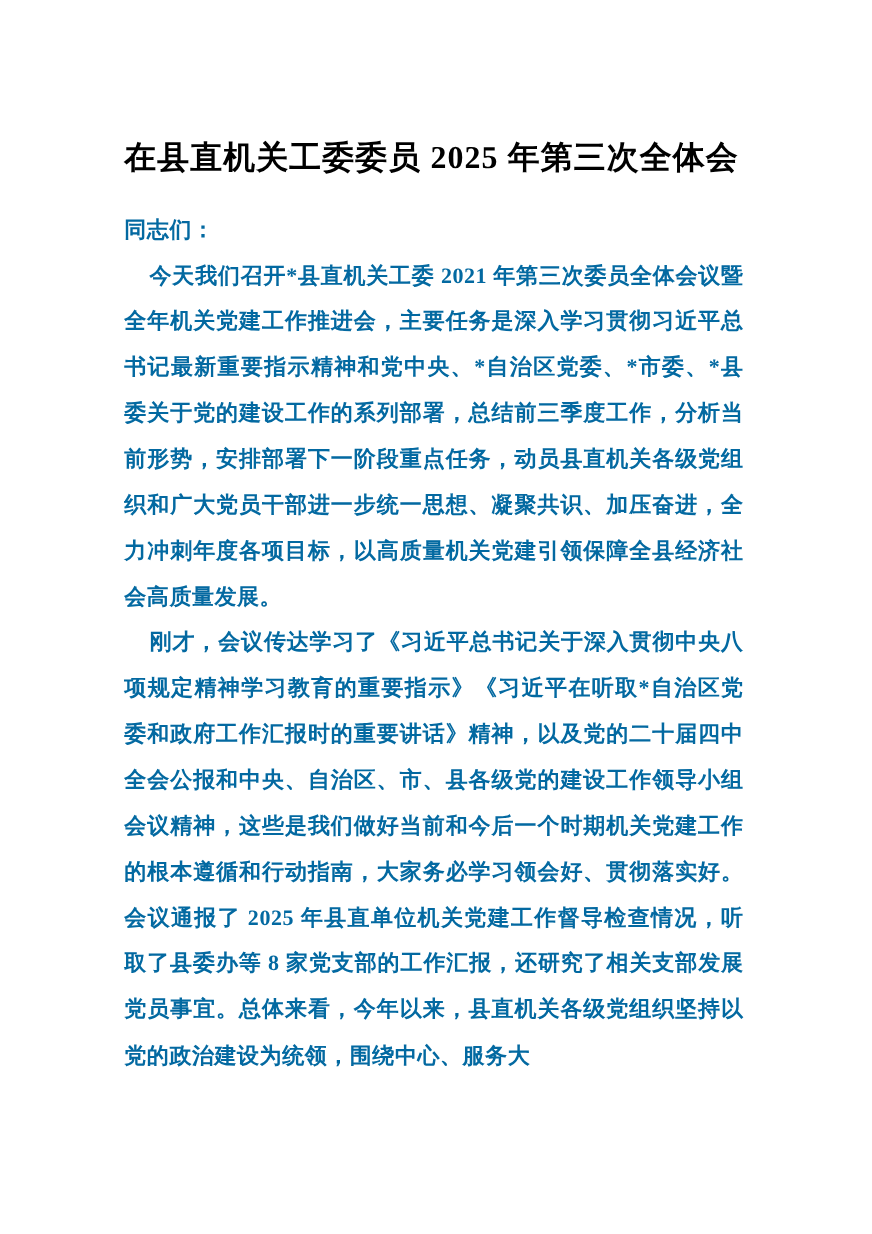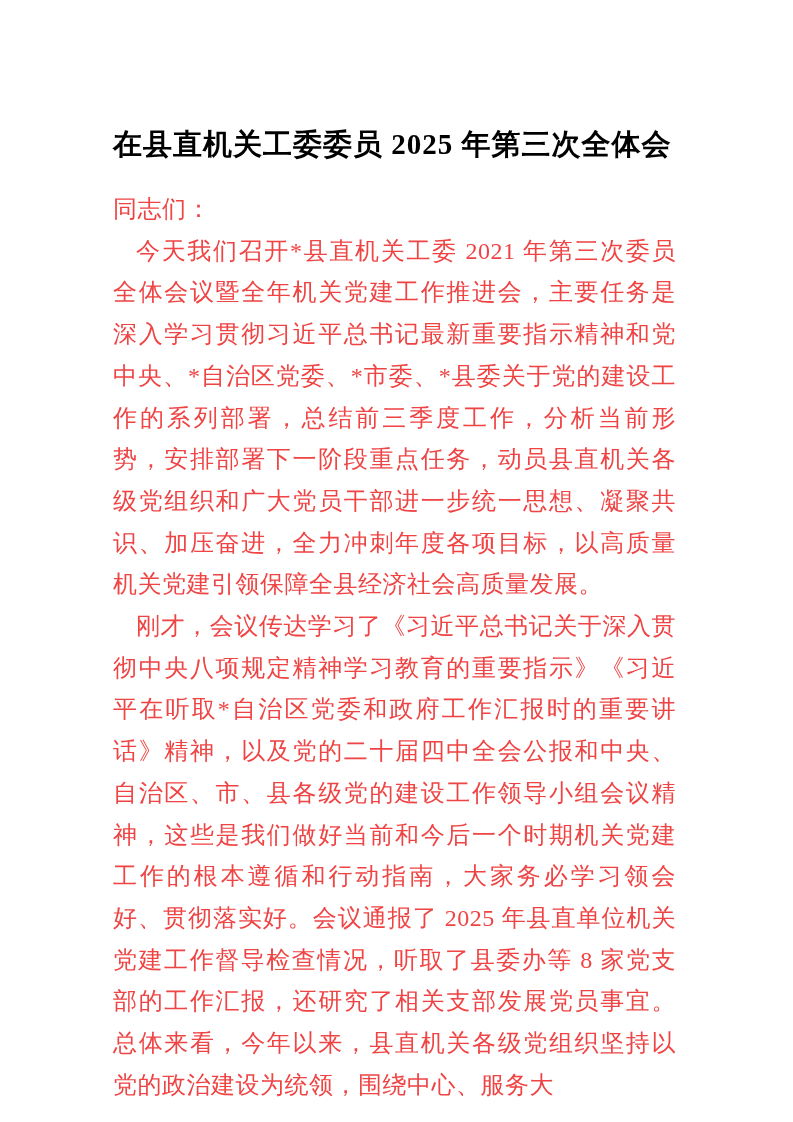--- a/index.html
+++ b/index.html
@@ -31,26 +31,27 @@
   .title-line {
     display: block;
     white-space: nowrap;
   }
   .body-text {
     margin-top: 20px;
   }
   .body-text p {
     margin: 0;
     padding: 0;
-    font-size: 24px;
+    font-size: 20px;
     line-height: 41.7px;
     text-align: justify;
     text-justify: inter-character;
     letter-spacing: 0.5px;
-    color: #ef4444;
+    color: #0369a1;
+    font-weight: bold;
   }
   .salutation {
     text-indent: 0;
   }
   .para {
     text-indent: 23px;
   }
 </style>
 </head>
 <body>

